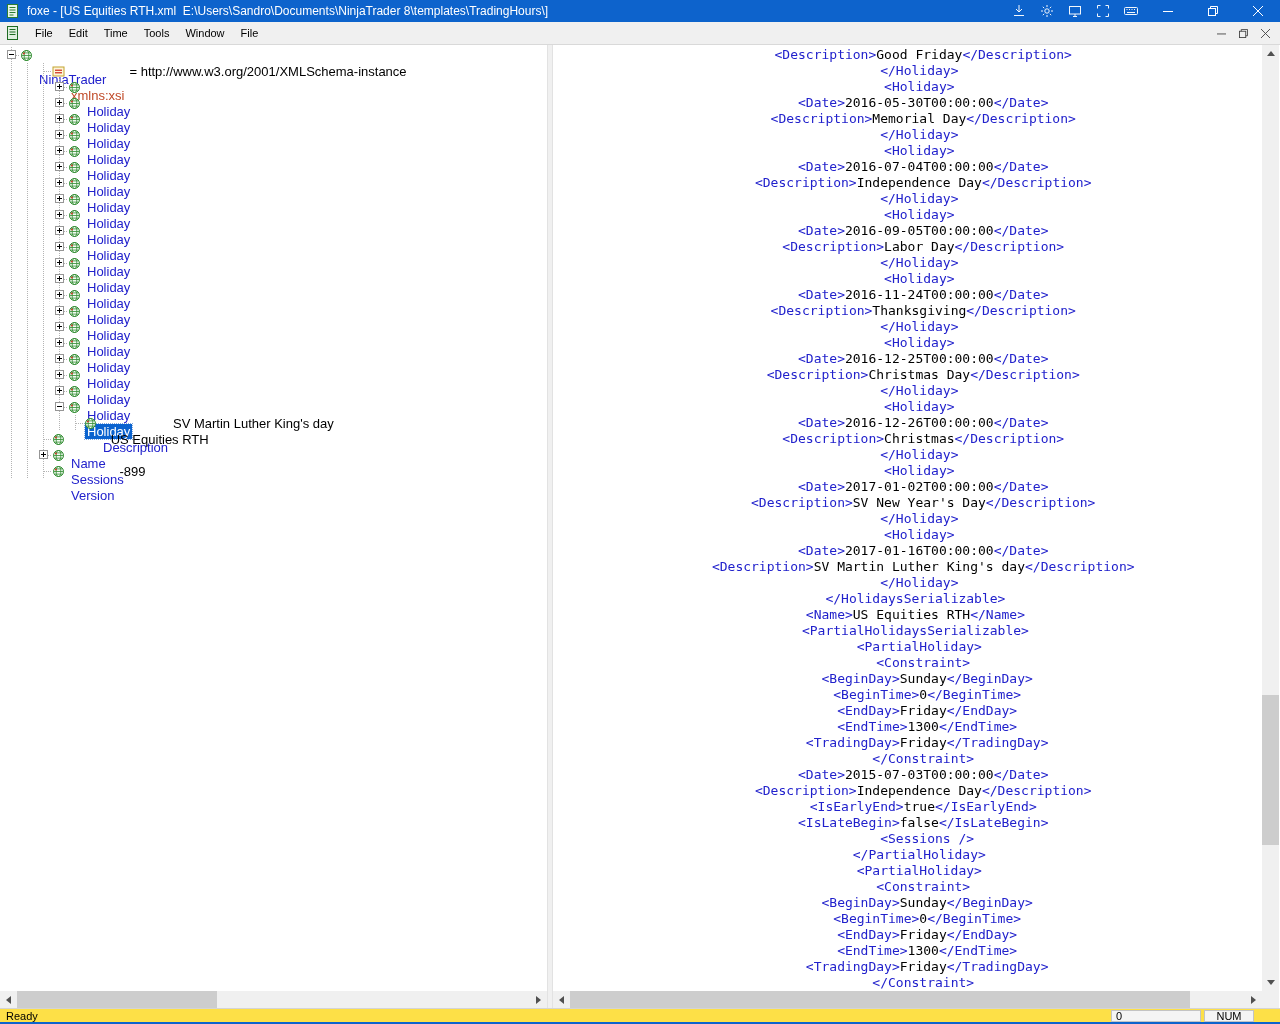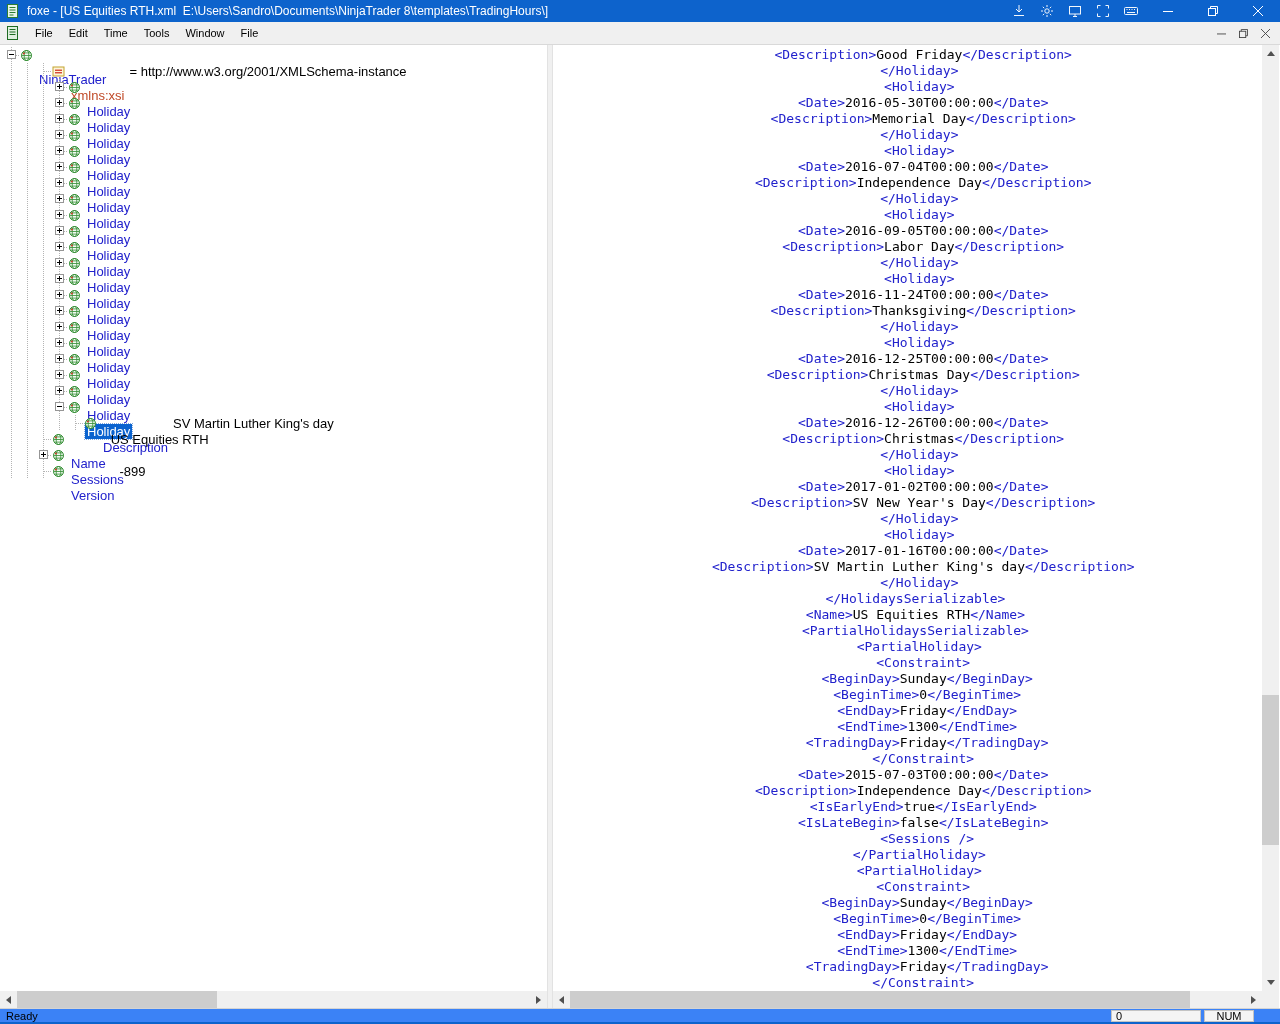--- a/index.html
+++ b/index.html
@@ -62,21 +62,21 @@
   .arr-right{width:0;height:0;border-top:4px solid transparent;border-bottom:4px solid transparent;border-left:5px solid #505050;}
   .vscroll{left:1262px;top:0;width:17px;height:946px;}
   .vthumb{position:absolute;left:0;top:650px;width:17px;height:150px;background:#cdcdcd;}
   .hscroll-left{left:0;top:946px;width:547px;height:17px;}
   .hscroll-left .hthumb{position:absolute;left:17px;top:0;width:200px;height:17px;background:#cdcdcd;}
   .hscroll-right{left:553px;top:946px;width:709px;height:17px;}
   .hscroll-right .hthumb{position:absolute;left:17px;top:0;width:620px;height:17px;background:#cdcdcd;}
   .sb-corner{left:1262px;top:946px;width:17px;height:17px;background:#f0f0f0;}
 
   
-  .statusbar{position:absolute;left:0;top:1008px;width:1280px;height:14px;background:#3b82f6;border-top:1px solid #d4d4d4;
+  .statusbar{position:absolute;left:0;top:1008px;width:1280px;height:14px;background:#fde047;border-top:1px solid #d4d4d4;
              display:flex;align-items:center;font-size:11px;}
   .status-ready{padding-left:6px;}
   .status-right{margin-left:auto;display:flex;gap:3px;margin-right:26px;align-items:center;}
   .status-box{border:1px solid #c3c3c3;background:#f4f4f4;height:12px;display:flex;align-items:center;font-size:11px;}
   .status-box.pos{width:90px;padding-left:4px;}
   .status-box.num{width:50px;justify-content:center;}
   .bottom-accent{position:absolute;left:0;top:1022px;width:1280px;height:2px;background:var(--c-titlebar,#0d63cc);}
 </style>
 </head>
 <body>

